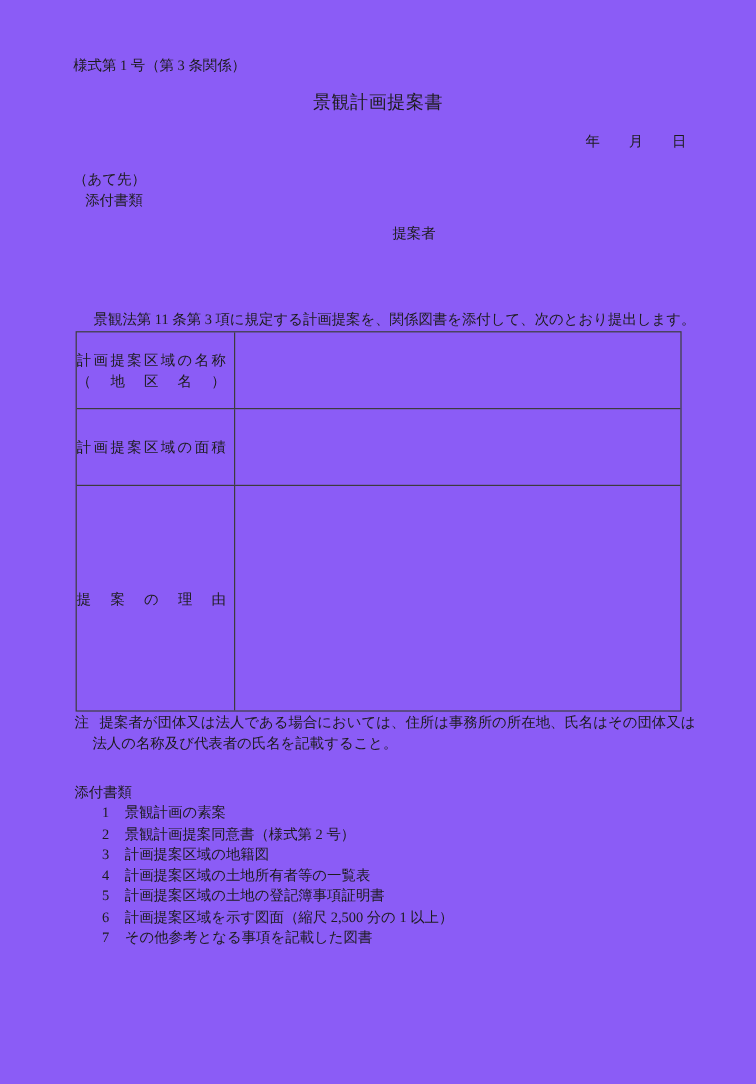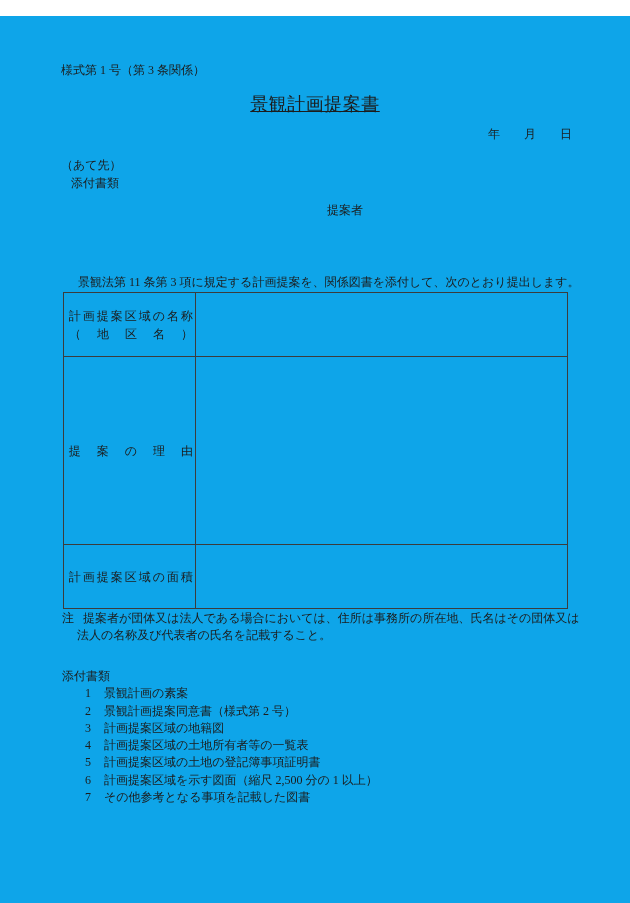--- a/index.html
+++ b/index.html
@@ -5,32 +5,31 @@
   html, body { margin: 0; padding: 0; }
   body {
     width: 630px; height: 903px;
     background: #ffffff;
     font-family: "Liberation Serif", "DejavU Serif", serif;
     font-family: "Liberation Serif", "DejaVu Serif", serif;
     color: #1c1c1c;
     font-size: 12px;
     position: relative;
   }
-  .page { position: absolute; inset: 0; background: #0ea5e9; overflow: hidden; margin-top: 16px; }
+  .page { position: absolute; inset: 0; background: #8b5cf6; overflow: hidden; }
 
   .abs { position: absolute; white-space: nowrap; }
 
   .form-number { left: 61px; top: 46px; }
 
   .doc-title {
     left: 0; right: 0; top: 76px;
     text-align: center;
-    font-size: 18px;
+    font-size: 15px;
     letter-spacing: 0.5px;
-    text-decoration: underline;
   }
 
   .date-line { top: 110px; right: 58px; }
 
   .addressee-label { left: 61px; top: 141px; }
   .addressee-name  { left: 71px; top: 159px; }
 
   .proposer { left: 327px; top: 186px; display: flex; gap: 26px; }
   .proposer-fields div { line-height: 17px; }
 
@@ -41,21 +40,21 @@
     width: 503px;
     border: 1px solid #3c3c3c;
     box-sizing: content-box;
   }
   .trow { display: flex; }
   .trow + .trow { border-top: 1px solid #3c3c3c; }
   .tlabel {
     width: 131px;
     border-right: 1px solid #3c3c3c;
     display: flex; flex-direction: column;
-    justify-content: center; align-items: flex-end;
+    justify-content: center; align-items: flex-start;
     letter-spacing: 2px;
     line-height: 18px;
     flex: none;
   }
   .tvalue { flex: 1; }
   .row-name  { height: 63px; }
   .row-area  { height: 63px; }
   .row-reason{ height: 187px; }
 
   .note { left: 62px; top: 594px; width: 512px; line-height: 17px; }
@@ -87,29 +86,29 @@
   <div class="abs intro">景観法第 11 条第 3 項に規定する計画提案を、関係図書を添付して、次のとおり提出します。</div>
 
   <div class="abs form-table">
     <div class="trow row-name">
       <div class="tlabel">
         <span>計画提案区域の名称</span>
         <span>（　地　区　名　）</span>
       </div>
       <div class="tvalue"></div>
     </div>
+    <div class="trow row-area">
+      <div class="tlabel">
+        <span>計画提案区域の面積</span>
+      </div>
+      <div class="tvalue"></div>
+    </div>
     <div class="trow row-reason">
       <div class="tlabel">
         <span>提　案　の　理　由</span>
-      </div>
-      <div class="tvalue"></div>
-    </div>
-    <div class="trow row-area">
-      <div class="tlabel">
-        <span>計画提案区域の面積</span>
       </div>
       <div class="tvalue"></div>
     </div>
   </div>
 
   <div class="abs note">
     <div class="note-line1">
       <span class="note-marker">注</span><span>提案者が団体又は法人である場合においては、住所は事務所の所在地、氏名はその団体又は</span>
     </div>
     <div class="note-line2">法人の名称及び代表者の氏名を記載すること。</div>

